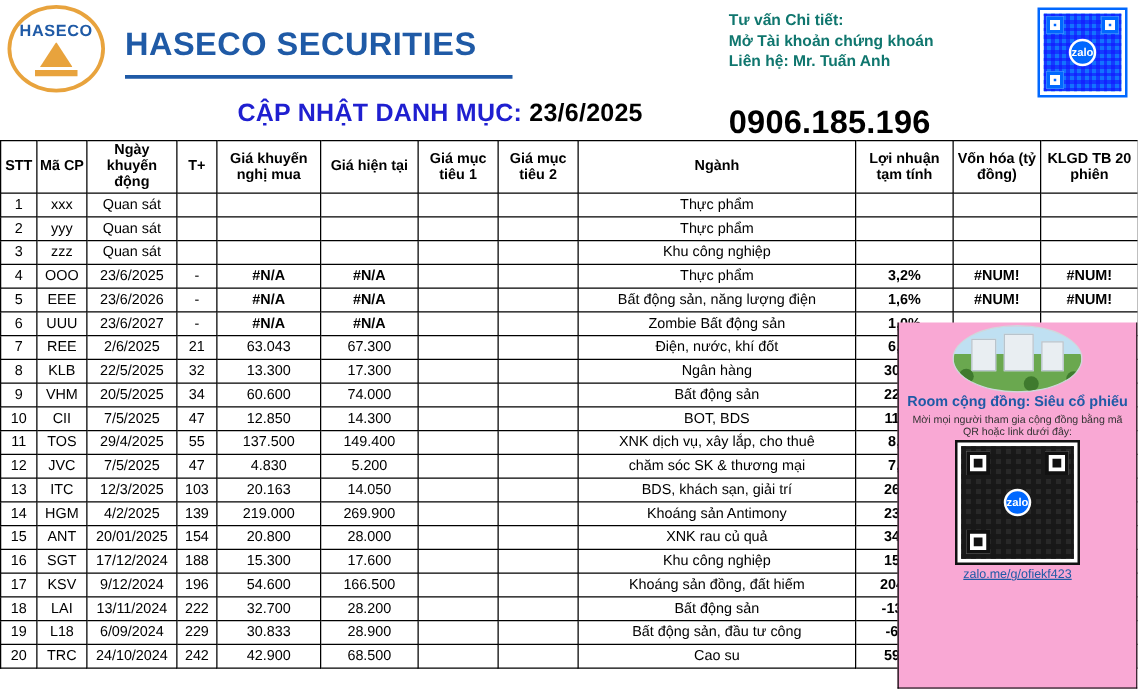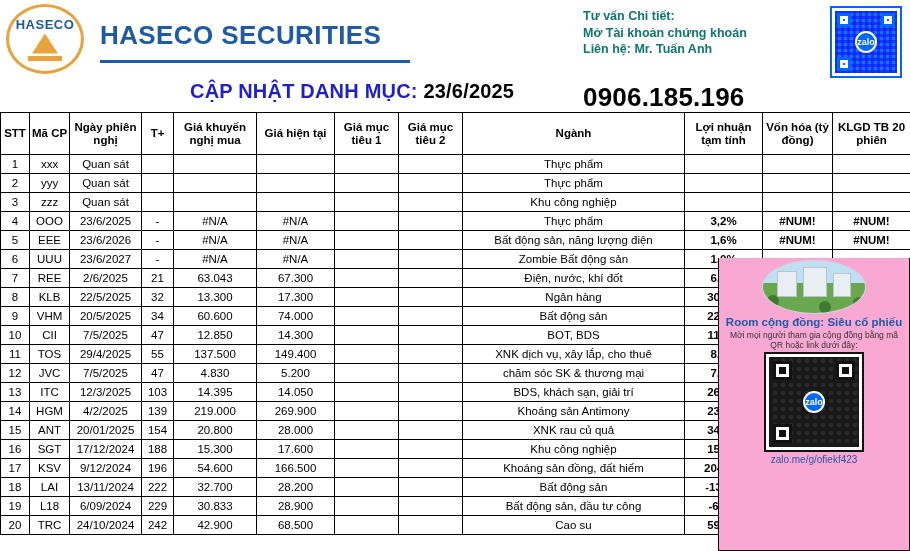--- a/index.html
+++ b/index.html
@@ -161,21 +161,21 @@
     font-size: 11.5px;
     line-height: 13px;
     height: 42px;
   }
   table.grid td { height: 19px; }
   .td-ind { text-align: center; }
   .green { color: #0a8a2a; font-weight: bold; }
   .red  { color: #d00000; font-weight: bold; }
   .pink { color: #e0218a; font-weight: bold; }
   .num-err { color: #d00000; font-weight: bold; }
-  .cell-na { font-weight: normal; }
+  .cell-na { font-weight: bold; }
 
   
   .side-wrap {
     position: relative;
     width: 100%; height: 100%;
     padding: 2px 0;
     display: flex;
     flex-direction: column;
     align-items: center;
     gap: 2px;
@@ -227,20 +227,21 @@
     background-image:
       repeating-linear-gradient(90deg, #111 0 4px, #ffffff 4px 8px),
       repeating-linear-gradient(0deg, #111 0 4px, #ffffff 4px 8px);
     opacity: 0.9;
   }
   .qr-big .qr-eye { border-color: #111; }
   .qr-big .qr-eye::after { background: #111; }
   .qr-link {
     font-size: 10px;
     color: #1f5aa6;
+    text-decoration: underline;
   }
 </style>
 </head>
 <body>
 
 <div id="page">
 
   <div class="header">
 
     <div class="logo">
@@ -289,21 +290,21 @@
       <col style="width:64px">
       <col style="width:222px">
       <col style="width:78px">
       <col style="width:70px">
       <col style="width:78px">
     </colgroup>
     <thead>
       <tr>
         <th>STT</th>
         <th>Mã CP</th>
-        <th style="white-space:normal">Ngày phiên nghị</th>
+        <th style="white-space:normal">Ngày khuyến động</th>
         <th>T+</th>
         <th style="white-space:normal">Giá khuyến nghị mua</th>
         <th style="white-space:normal">Giá hiện tại</th>
         <th style="white-space:normal">Giá mục tiêu 1</th>
         <th style="white-space:normal">Giá mục tiêu 2</th>
         <th>Ngành</th>
         <th style="white-space:normal">Lợi nhuận tạm tính</th>
         <th style="white-space:normal">Vốn hóa (tỷ đồng)</th>
         <th style="white-space:normal;width:78px">KLGD TB 20 phiên</th>
 
@@ -477,21 +478,21 @@
           <td class="td-ind">chăm sóc SK &amp; thương mại</td>
           <td class="green">7,7%</td>
           <td></td>
           <td style="width:78px"></td>
         </tr>
         <tr>
           <td>13</td>
           <td>ITC</td>
           <td>12/3/2025</td>
           <td>103</td>
-          <td>14.395</td>
+          <td>20.163</td>
           <td>14.050</td>
           <td></td>
           <td></td>
           <td class="td-ind">BDS, khách sạn, giải trí</td>
           <td class="pink">26,6%</td>
           <td></td>
           <td style="width:78px"></td>
         </tr>
         <tr>
           <td>14</td>

